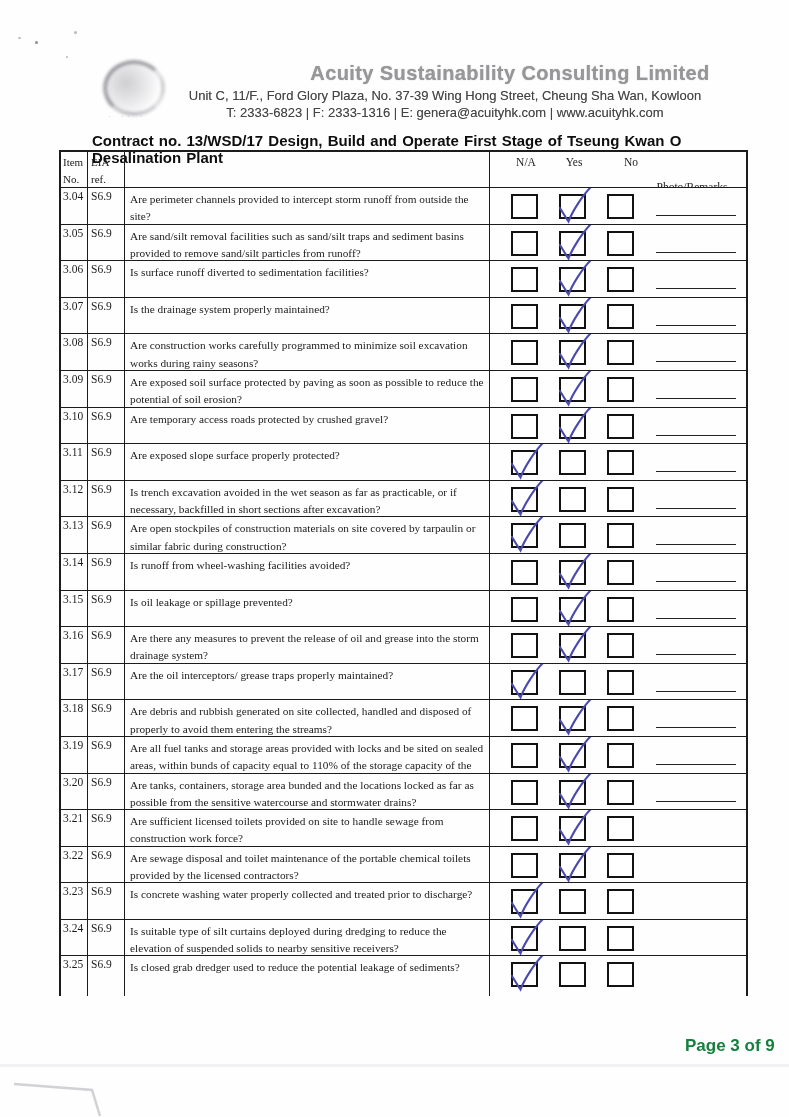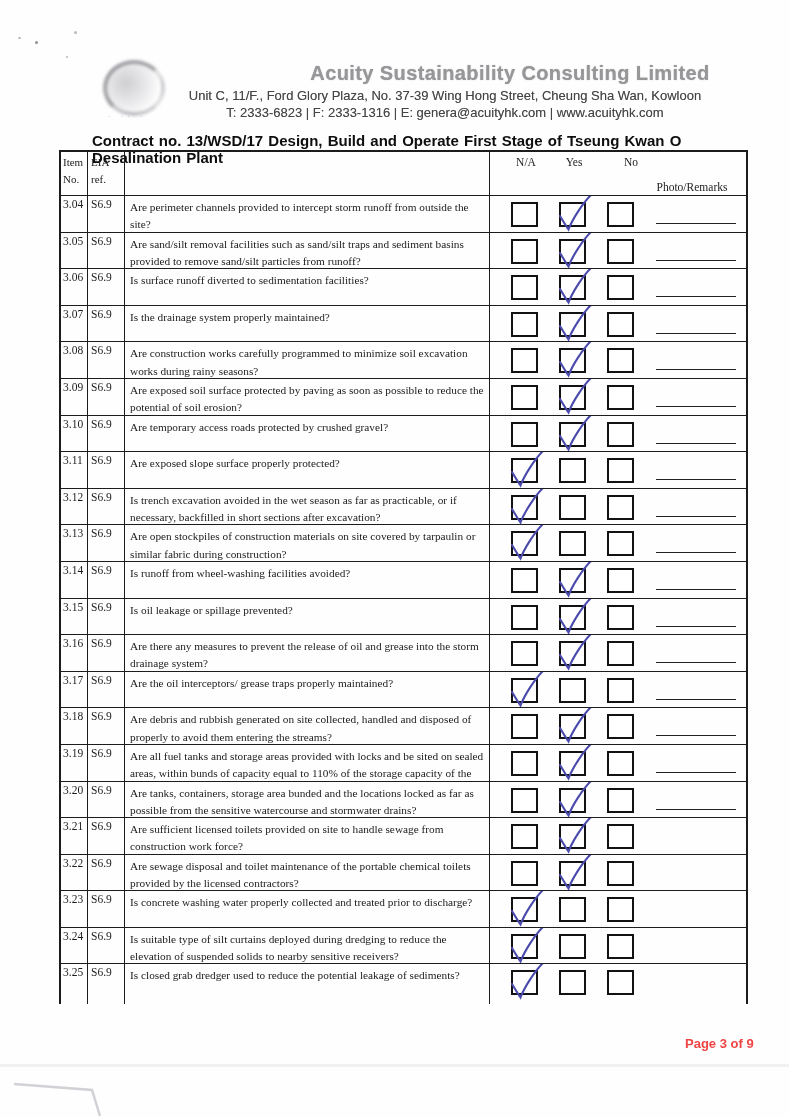--- a/index.html
+++ b/index.html
@@ -40,21 +40,21 @@
     position:absolute;left:92px;top:132px;width:680px;
     font-family:"Liberation Sans", sans-serif;font-weight:bold;font-size:15px;
     color:#0e0e0f;word-spacing:1px;
   }
   
   .ck-table{
     position:absolute;left:59px;top:150px;width:689px;
     border:2px solid #1c1c1e;border-bottom:none;box-sizing:border-box;
   }
   .row{display:flex;height:36.6px;border-bottom:1.6px solid #1c1c1e;box-sizing:border-box;}
-  .row.hdr{height:44px;}
+  .row.hdr{height:36px;}
   .row.last{border-bottom:none;height:40px;}
   .cell{box-sizing:border-box;overflow:hidden;}
   .c-item{width:27px;padding:2px 1px 0 2px;font-size:11.5px;border-right:1.6px solid #1c1c1e;}
   .c-ref{width:37px;padding:2px 1px 0 3px;font-size:11.5px;border-right:1.6px solid #1c1c1e;}
   .c-q{width:365px;padding:3px 4px 0 5px;font-size:11.3px;line-height:17.3px;border-right:1.6px solid #1c1c1e;}
   .c-checks{flex:1;position:relative;}
   .hdr .c-item,.hdr .c-ref{font-size:11px;line-height:17px;}
   .hdr-label{position:absolute;top:4px;font-size:11.5px;text-align:center;}
   .hl-na{left:20px;width:32px;}
   .hl-yes{left:68px;width:32px;}
@@ -67,21 +67,21 @@
   .b-na{left:21px;}
   .b-yes{left:69px;}
   .b-no{left:117px;}
   .remarks-line{position:absolute;left:166px;top:27px;width:80px;border-bottom:1.7px solid #222;}
   .tick{position:absolute;top:-6px;width:44px;height:46px;pointer-events:none;}
   .tick.at-na{left:15px;}
   .tick.at-yes{left:63px;}
   
   .page-num{
     position:absolute;left:679px;top:1036px;
-    font-family:"Liberation Sans", sans-serif;font-weight:bold;font-size:13px;color:#ef4444;padding-left:6px;
+    font-family:"Liberation Sans", sans-serif;font-weight:bold;font-size:17px;color:#15803d;padding-left:6px;
   }
 </style>
 </head>
 <body>
 
 <div class="page">
 
   <span class="speck" style="left:18px;top:37px;width:3px;height:2px;"></span>
   <span class="speck" style="left:35px;top:41px;width:3px;height:3px;background:#8f8f94;"></span>
   <span class="speck" style="left:74px;top:31px;width:3px;height:3px;"></span>

